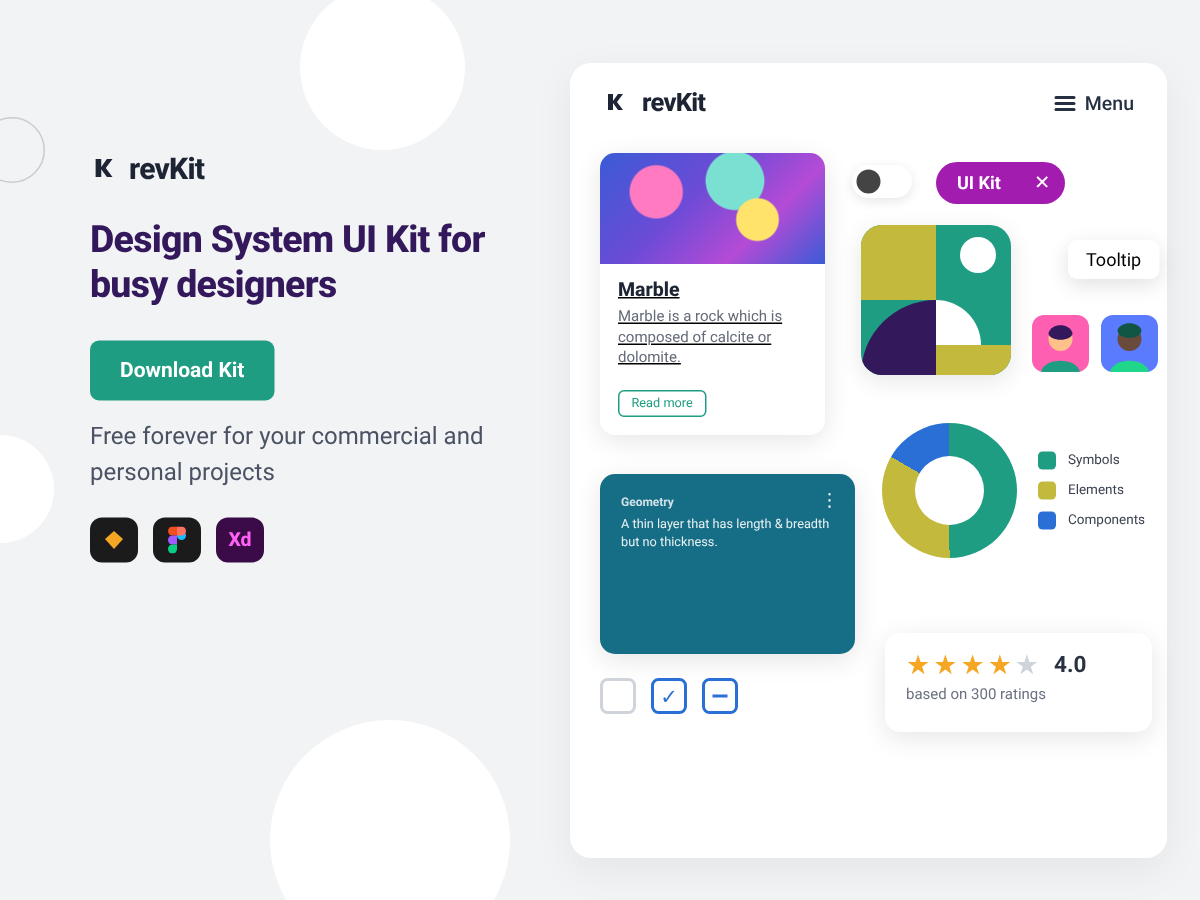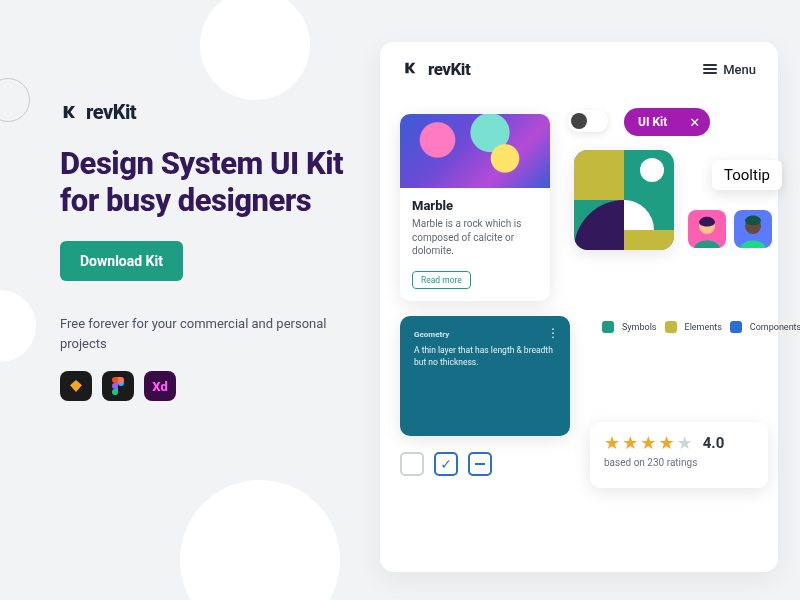--- a/index.html
+++ b/index.html
@@ -12,59 +12,59 @@
   .bg-circle-bot { position: absolute; bottom: -40px; left: 180px; width: 160px; height: 160px; border-radius:50%; background:#fff; }
   .bg-ring-l    { position:absolute; top: 78px; left: -14px; width: 44px; height: 44px; border: 1px solid #c9cbce; border-radius: 50%; }
   .bg-ring-r    { position:absolute; bottom: 40px; right: 180px; width: 60px; height: 60px; border:1px solid #c9cbce; border-radius:50%; }
 
   
   .hero { position:absolute; left:60px; top:100px; width:300px; }
   .brand { display:flex; align-items:center; gap:8px; margin-bottom:22px; }
   .brand-mark { width:18px; height:18px; position:relative; }
   .brand-mark svg { display:block; }
   .brand-name { font-size:20px; font-weight:800; color:#1d2433; letter-spacing:-0.5px; }
-  .hero-title { font-size:31px; line-height:1.18; font-weight:800; color:#33185c; letter-spacing:-0.5px; margin-bottom:22px; }
+  .hero-title { font-size:25px; line-height:1.18; font-weight:800; color:#33185c; letter-spacing:-0.5px; margin-bottom:22px; }
   .cta { display:inline-block; background:#1f9d82; color:#fff; font-weight:700; font-size:14px; padding:12px 20px; border-radius:6px; }
-  .subline { margin-top:33px; font-size:13px; color:#4b5263; line-height:1.5; }
+  .subline { margin-top:12px; font-size:16px; color:#4b5263; line-height:1.5; }
   .tool-icons { margin-top:18px; display:flex; gap:10px; }
   .tool-ico { width:32px; height:30px; border-radius:8px; display:flex; align-items:center; justify-content:center; }
   .ico-sketch { background:#1b1b1b; }
   .ico-figma  { background:#1b1b1b; }
   .ico-xd     { background:#3a0b46; color:#ff61f6; font-weight:800; font-size:13px; }
 
   
   .preview { position:absolute; left:380px; top:42px; width:398px; height:530px; background:#fff; border-radius:14px; box-shadow:0 8px 28px rgba(0,0,0,0.06); }
   .preview-header { position:absolute; top:14px; left:22px; right:22px; height:26px; display:flex; align-items:center; justify-content:space-between; }
   .menu-btn { display:flex; align-items:center; gap:6px; font-size:13px; color:#263040; font-weight:500; }
   .burger { width:14px; height:10px; display:flex; flex-direction:column; justify-content:space-between; }
   .burger span { display:block; height:2px; background:#263040; border-radius:1px; }
 
   
-  .card-marble { position:absolute; left:20px; top:72px; width:150px; background:#fff; border-radius:10px; box-shadow:0 4px 18px rgba(0,0,0,0.10); overflow:hidden; }
+  .card-marble { position:absolute; left:20px; top:60px; width:150px; background:#fff; border-radius:10px; box-shadow:0 4px 18px rgba(0,0,0,0.10); overflow:hidden;text-decoration:underline; }
   .marble-img { height:74px; background:
      radial-gradient(circle at 25% 35%, #ff7ac0 0 14%, transparent 15%),
      radial-gradient(circle at 70% 60%, #ffe36a 0 12%, transparent 13%),
      radial-gradient(circle at 60% 25%, #7ae0d2 0 18%, transparent 19%),
      linear-gradient(135deg,#3b5bd6 0%, #6c4bd6 40%, #b44bd6 70%, #3b5bd6 100%);
   }
   .card-marble .body { padding:10px 12px 12px; }
   .card-marble h4 { font-size:13px; font-weight:800; color:#1d2433; margin-bottom:4px; }
   .card-marble p  { font-size:10px; color:#636a78; line-height:1.35; margin-bottom:10px; }
   .readmore { display:inline-block; font-size:8.5px; color:#1f9d82; border:1px solid #1f9d82; border-radius:4px; padding:3px 8px;text-align:right; }
 
   
   .toggle { position:absolute; top:68px; left:188px; width:40px; height:22px; background:#fff; border-radius:20px; box-shadow:0 2px 8px rgba(0,0,0,0.1); }
   .toggle::after { content:""; position:absolute; top:3px; left:3px; width:16px; height:16px; background:#444; border-radius:50%; }
 
   
   .chip { position:absolute; top:66px; left:244px; height:28px; background:#a21caf; color:#fff; border-radius:16px; padding:0 10px 0 14px; display:flex; align-items:center; gap:22px; font-size:12px; font-weight:700; }
   .chip .x { font-size:13px; font-weight:400; }
 
   
-  .tooltip { position:absolute; top:118px; left:332px; background:#fff; padding:6px 12px; font-size:15px; border-radius:6px; box-shadow:0 4px 14px rgba(0,0,0,0.12); }
+  .tooltip { position:absolute; top:118px; left:332px; background:#fff; padding:6px 12px; font-size:12px; border-radius:6px; box-shadow:0 4px 14px rgba(0,0,0,0.12); }
 
   
   .art-tile { position:absolute; top:108px; left:194px; width:100px; height:100px; border-radius:14px; overflow:hidden; box-shadow:0 4px 16px rgba(0,0,0,0.10); }
 
   
   .avatar { position:absolute; top:168px; width:38px; height:38px; border-radius:8px; overflow:hidden; }
   .av1 { left:308px; }
   .av2 { left:354px; }
 
   
@@ -73,21 +73,21 @@
   .card-surface h4 { font-size:15px; font-weight:800; margin-top:4px; }
   .card-surface p  { font-size:8.5px; opacity:.9; margin-top:6px; line-height:1.4; }
   .card-surface .dots { position:absolute; top:10px; right:12px; font-size:12px; letter-spacing:-1px; }
 
   
   .stats { position:absolute; top:230px; left:208px; width:180px; height:110px; display:flex; align-items:center; gap:14px; }
   .donut { width:90px; height:90px; border-radius:50%;
     background: conic-gradient(#1f9d82 0 180deg, #c2b93d 180deg 300deg, #2a6fd6 300deg 360deg);
     position:relative; }
   .donut::after { content:""; position:absolute; inset:22px; background:#fff; border-radius:50%; }
-  .legend { display:flex; flex-direction:row; gap:8px; }
+  .legend { display:flex; flex-direction:column; gap:8px; }
   .legend-row { display:flex; align-items:center; gap:8px; font-size:9px; color:#3a4150; }
   .sw { width:12px; height:12px; border-radius:3px; }
   .c1 { background:#1f9d82; } .c2 { background:#c2b93d; } .c3 { background:#2a6fd6; }
 
   
   .checks { position:absolute; top:410px; left:20px; display:flex; gap:10px; }
   .chk { width:24px; height:24px; border:2px solid #2a6fd6; border-radius:5px; display:flex; align-items:center; justify-content:center; color:#2a6fd6; font-size:14px; }
   .chk.empty { border-color:#cfd3da; }
   .chk .dash { width:10px; height:2px; background:#2a6fd6; }
 
@@ -240,16 +240,16 @@
 
   <div class="rating-card">
     <div class="stars">
       <span class="star">★</span>
       <span class="star">★</span>
       <span class="star">★</span>
       <span class="star">★</span>
       <span class="star off">★</span>
       <span class="score">4.0</span>
     </div>
-    <div class="ratings-sub">based on 230 ratings</div>
+    <div class="ratings-sub">based on 300 ratings</div>
   </div>
 
 </section>
 
 </body></html>

